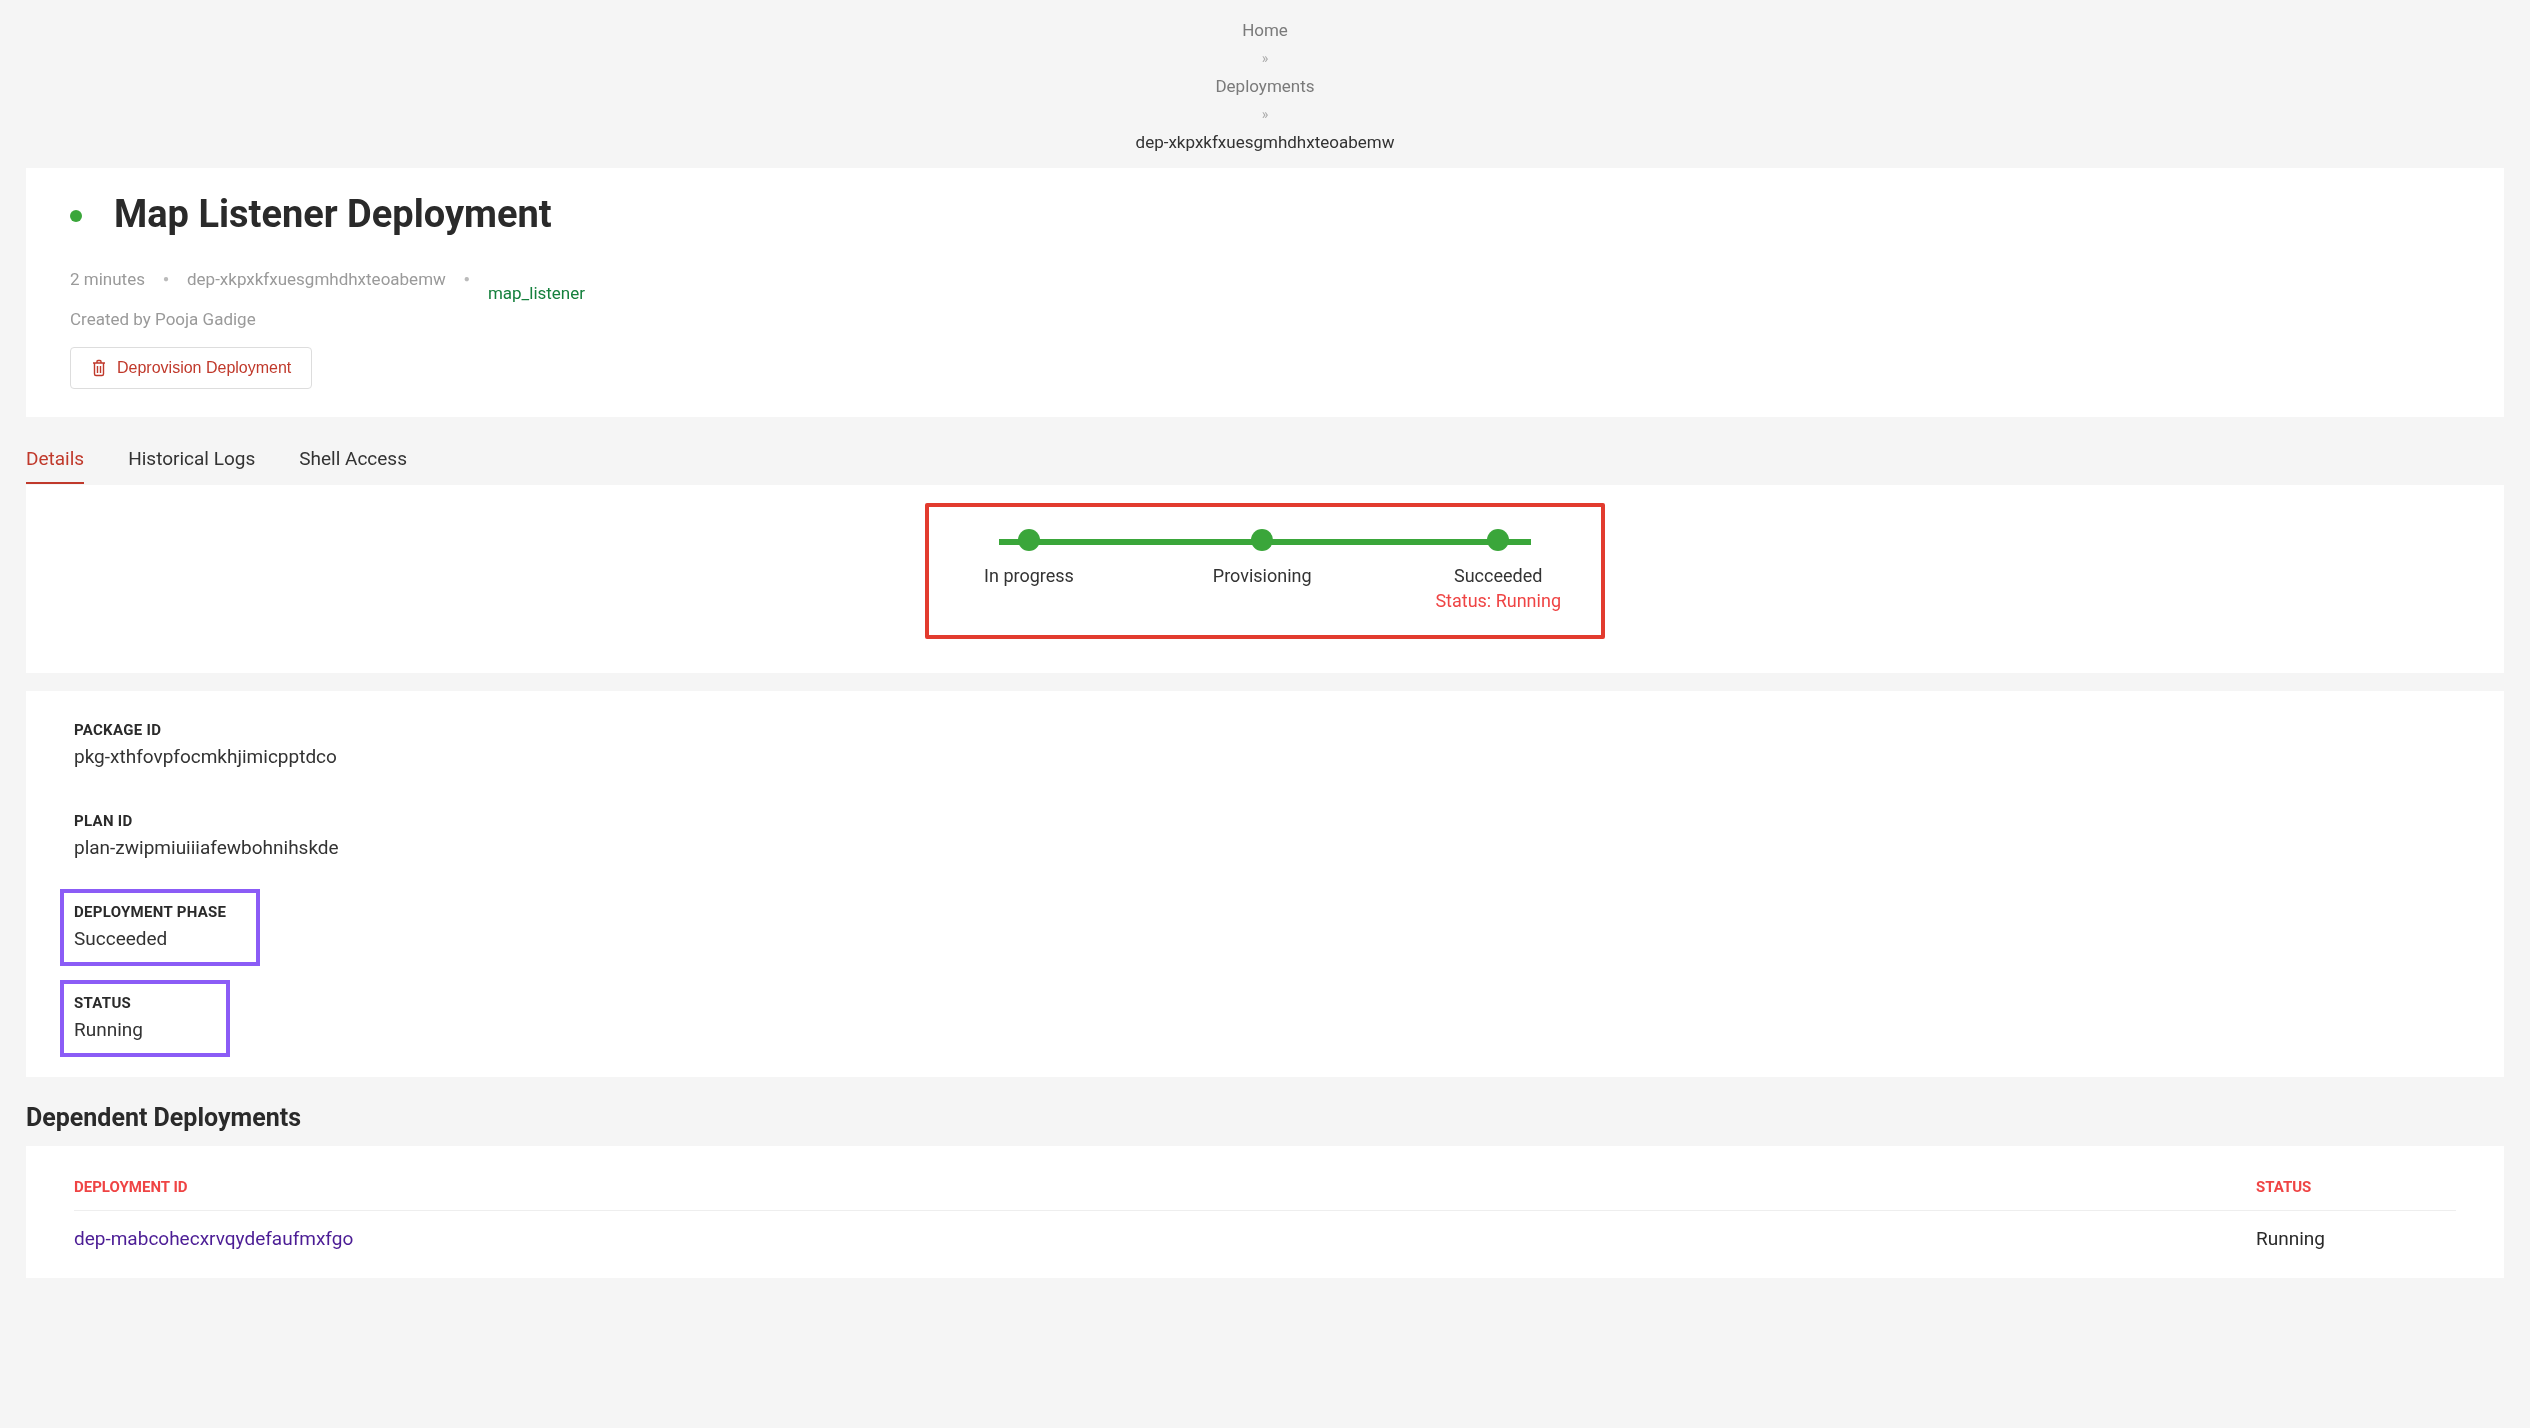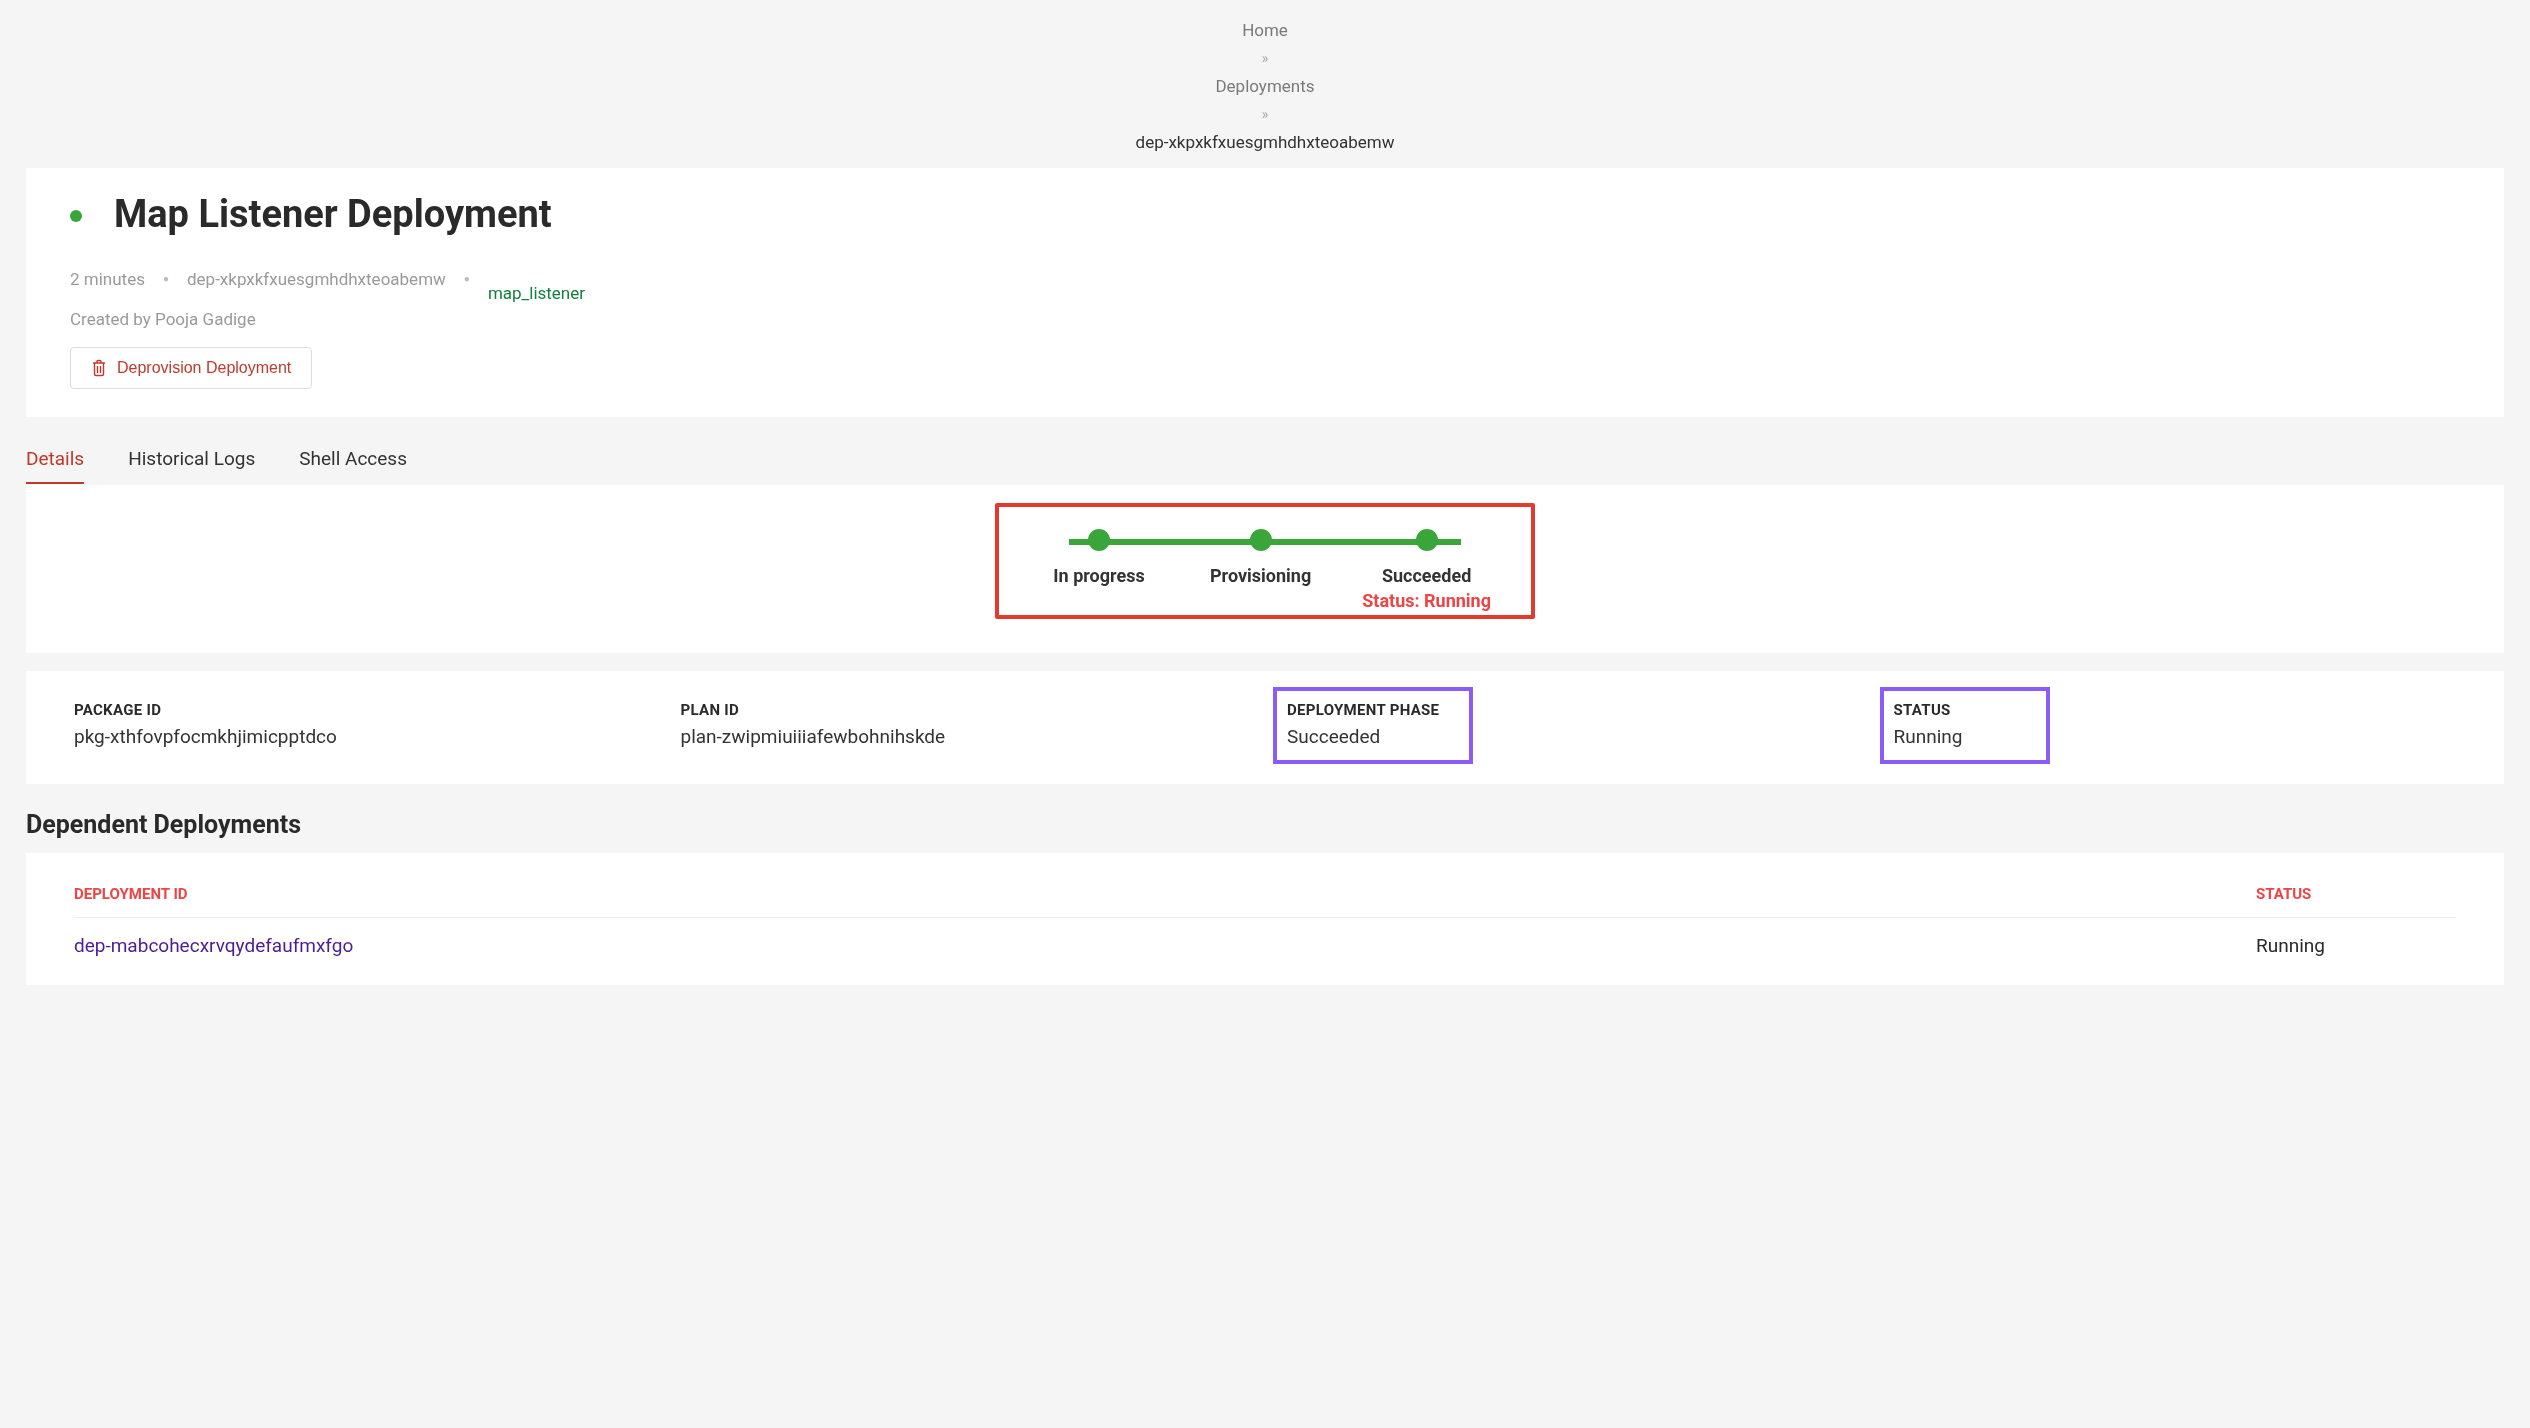--- a/index.html
+++ b/index.html
@@ -83,24 +83,23 @@
     }
 
     
     .progress-card {
       padding: 18px 0 34px;
       display: flex;
       justify-content: center;
     }
     .progress-box {
       border: 4px solid #e23b2e;
-      padding: 22px 40px 4px 40px;
+      padding: 22px 40px 24px 40px;
       border-radius: 2px;
-      width: 540px;
-      font-weight: bold;
+      width: 680px;
     }
     .steps {
       position: relative;
       display: flex; justify-content: space-between; align-items: flex-start;
     }
     .steps-line {
       position: absolute;
       top: 10px; left: 30px; right: 30px;
       height: 6px;
       background: #3aa63a;
@@ -126,21 +125,21 @@
       margin-top: 4px; font-size: 18px; color: #ef4444; white-space: nowrap;
     }
 
     
     .details-card {
       margin-top: 18px;
       padding: 30px 48px 36px;
     }
     .details-grid {
       display: grid;
-      grid-template-columns: 1fr 1fr 1fr 1fr;
+      grid-template-columns: 1fr;
       row-gap: 26px;
       column-gap: 80px;
       gap: 44px;
     }
     .field .label {
       font-size: 15px;
       font-weight: 700;
       letter-spacing: 0.3px;
       color: #2a2a2a;
       margin-bottom: 6px;

